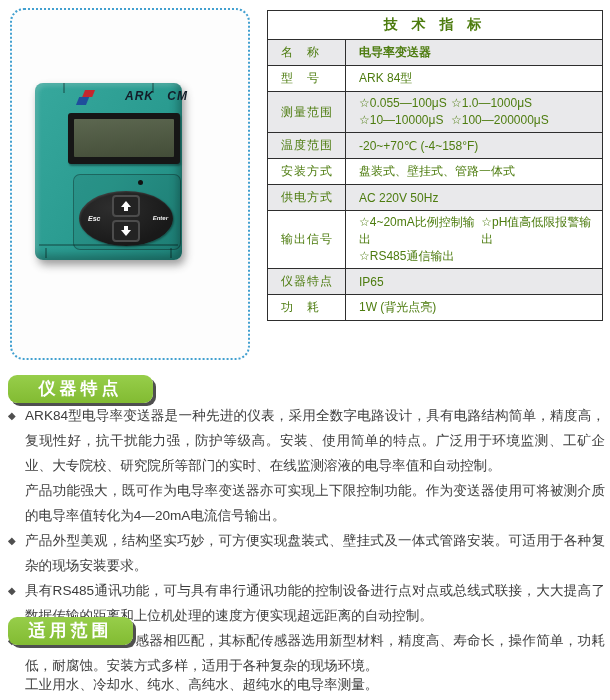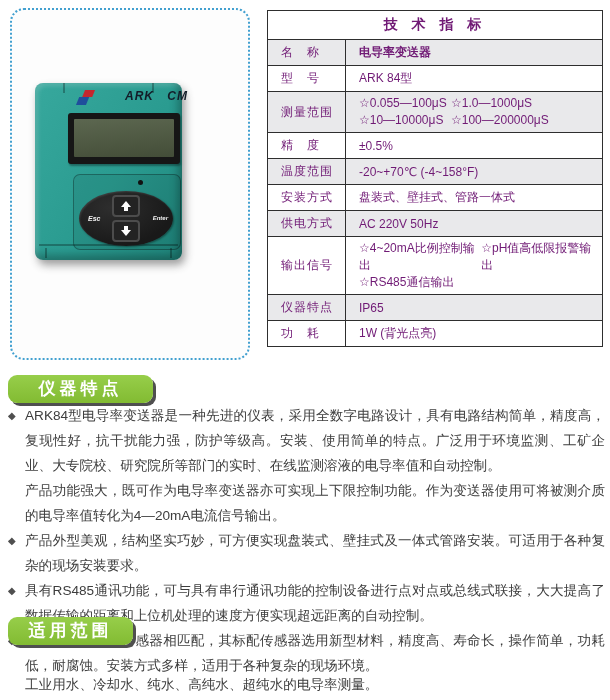--- a/index.html
+++ b/index.html
@@ -76,21 +76,21 @@
   .sq-btn.up{top:4px;}
   .sq-btn.down{top:29px;}
   .tri-up{width:0;height:0;border-left:5px solid transparent;border-right:5px solid transparent;border-bottom:6px solid #fff;}
   .tri-down{width:0;height:0;border-left:5px solid transparent;border-right:5px solid transparent;border-top:6px solid #fff;}
   .stem{width:4px;height:4px;background:#fff;}
 
   
   .spec-table{
     position:absolute;left:267px;top:10px;width:336px;
     border-collapse:collapse;table-layout:fixed;
-    font-size:12px;color:#701a75;
+    font-size:12px;color:#4d7c0f;
   }
   .spec-table td,.spec-table th{
     border:1px solid #2e2e2e;padding:2px 4px 2px 13px;
     text-align:left;vertical-align:middle;
   }
   .spec-table th{
     text-align:center;font-size:14px;font-weight:bold;
     letter-spacing:5px;height:24px;padding:2px;
   }
   .spec-table .col-label{width:78px;}
@@ -189,24 +189,20 @@
       <div class="range-line">
         <span class="c1">☆0.055—100μS</span>
         <span>☆1.0—1000μS</span>
       </div>
       <div class="range-line">
         <span class="c1">☆10—10000μS</span>
         <span>☆100—200000μS</span>
       </div>
     </td>
   </tr>
-  <tr>
-    <td class="lbl">精　度</td>
-    <td>±0.5%</td>
-  </tr>
   <tr class="shaded">
     <td class="lbl">温度范围</td>
     <td>-20~+70℃ (-4~158°F)</td>
   </tr>
   <tr>
     <td class="lbl">安装方式</td>
     <td>盘装式、壁挂式、管路一体式</td>
   </tr>
   <tr class="shaded">
     <td class="lbl">供电方式</td>

